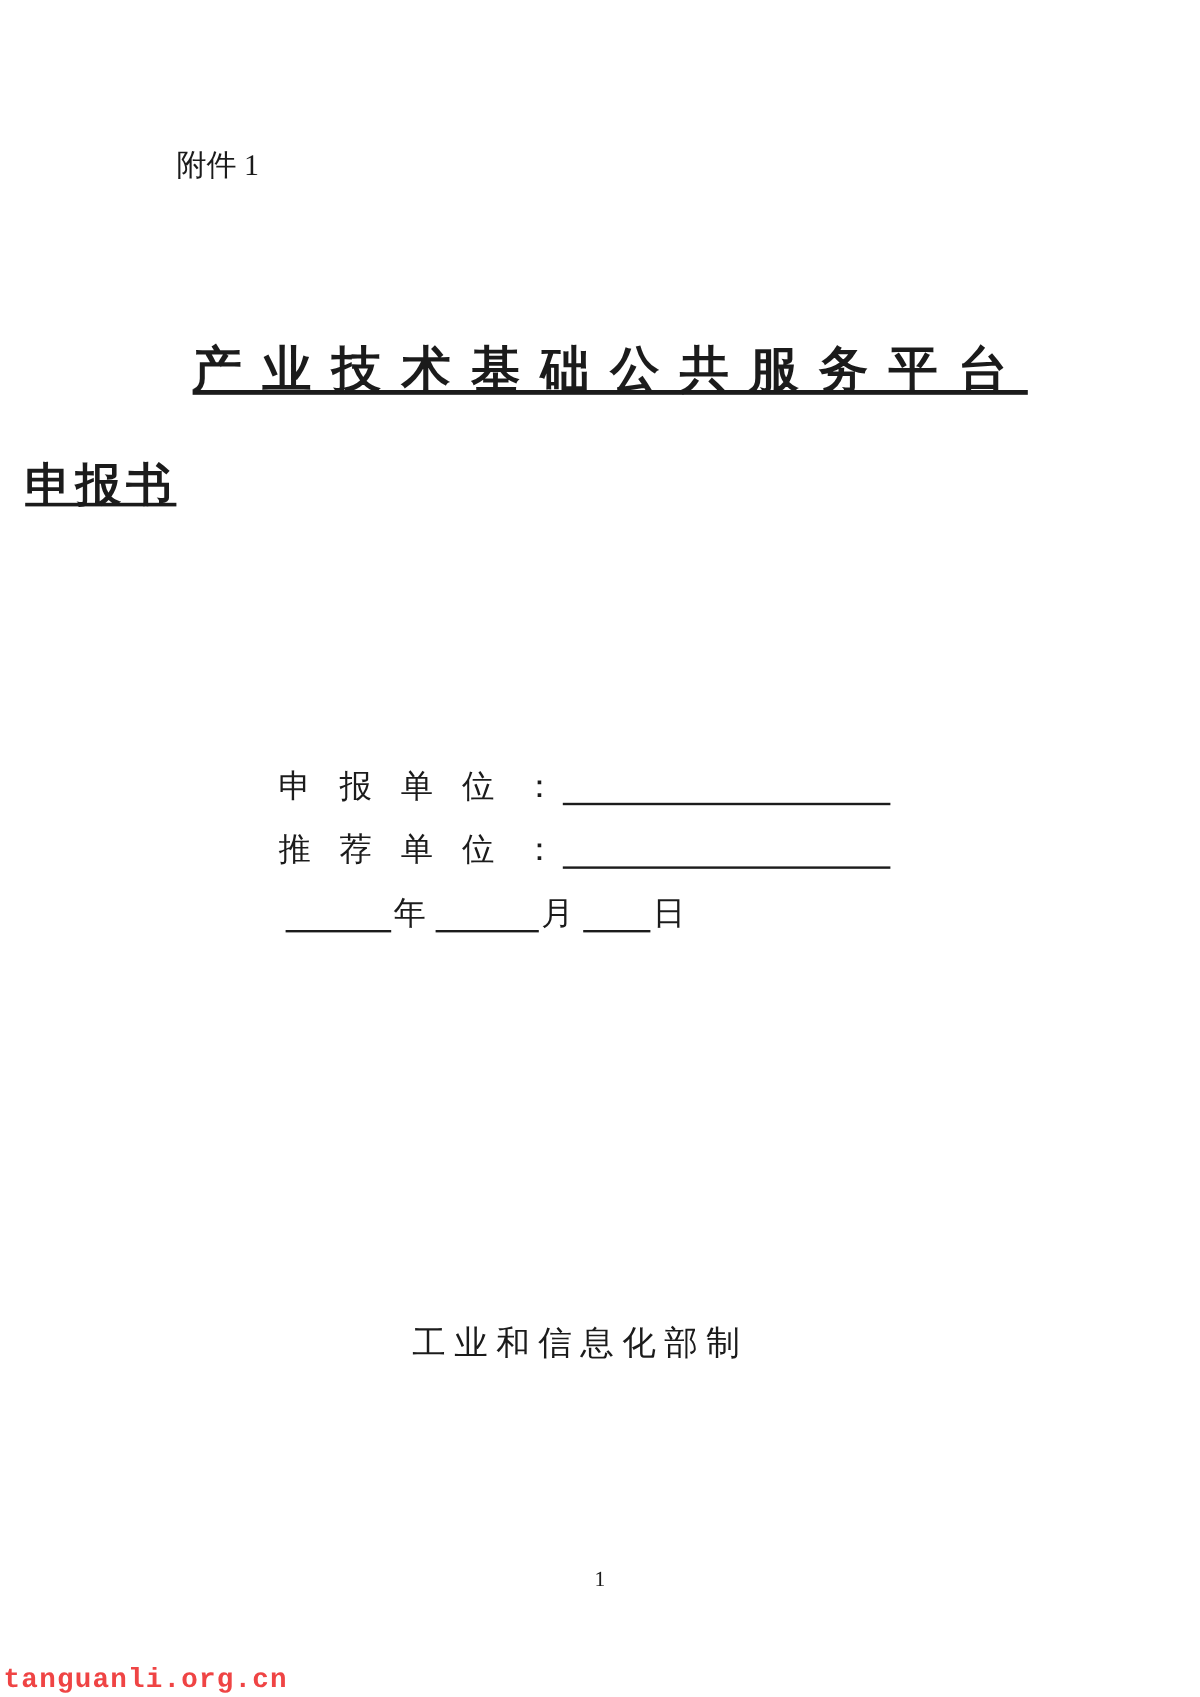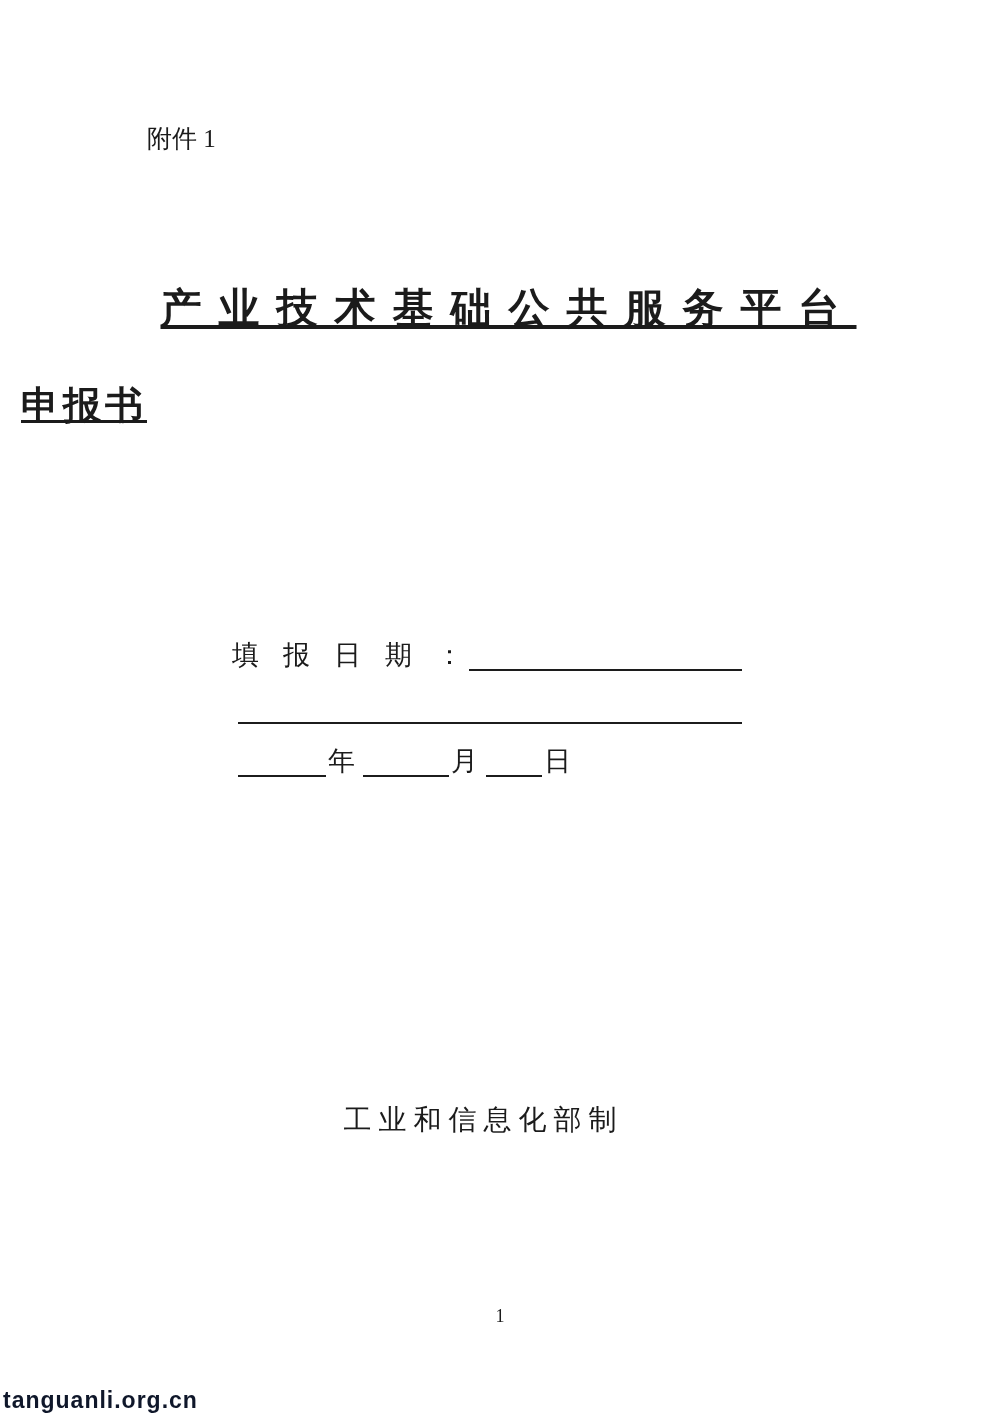--- a/index.html
+++ b/index.html
@@ -99,49 +99,50 @@
     right: 0;
     top: 1306px;
     text-align: center;
     font-size: 18px;
     line-height: 1.2;
   }
   .watermark {
     position: absolute;
     left: 3px;
     top: 1388px;
-    font-family: Liberation Sans, sans-serif;
+    font-family: Liberation Mono, monospace;
     font-weight: bold;
     font-size: 23px;
     letter-spacing: 1px;
-    color: #0f172a;
+    color: #ef4444;
     line-height: 1.1;
   }
 </style>
 </head>
 <body>
 
 <div class="page">
 
   <div class="attachment">附件 1</div>
 
   <h1 class="title-line1">产业技术基础公共服务平台</h1>
 
   <h2 class="title-line2">申报书</h2>
 
   <div class="form">
 
 
 
     <div class="form-row">
-      <span class="flabel"><span class="ltext spread">填报日期</span><span class="colon">：</span></span>
+      <span class="flabel"><span class="ltext spread">申报单位</span><span class="colon">：</span></span>
       <span class="blank"></span>
     </div>
 
     <div class="form-row">
+      <span class="flabel"><span class="ltext spread">推荐单位</span><span class="colon">：</span></span>
       <span class="blank"></span>
     </div>
 
     <div class="form-row">
       <span class="blank fixed d1"></span>
       <span class="unit">年</span>
       <span class="blank fixed d2"></span>
       <span class="unit">月</span>
       <span class="blank fixed d3"></span>
       <span class="unit">日</span>

